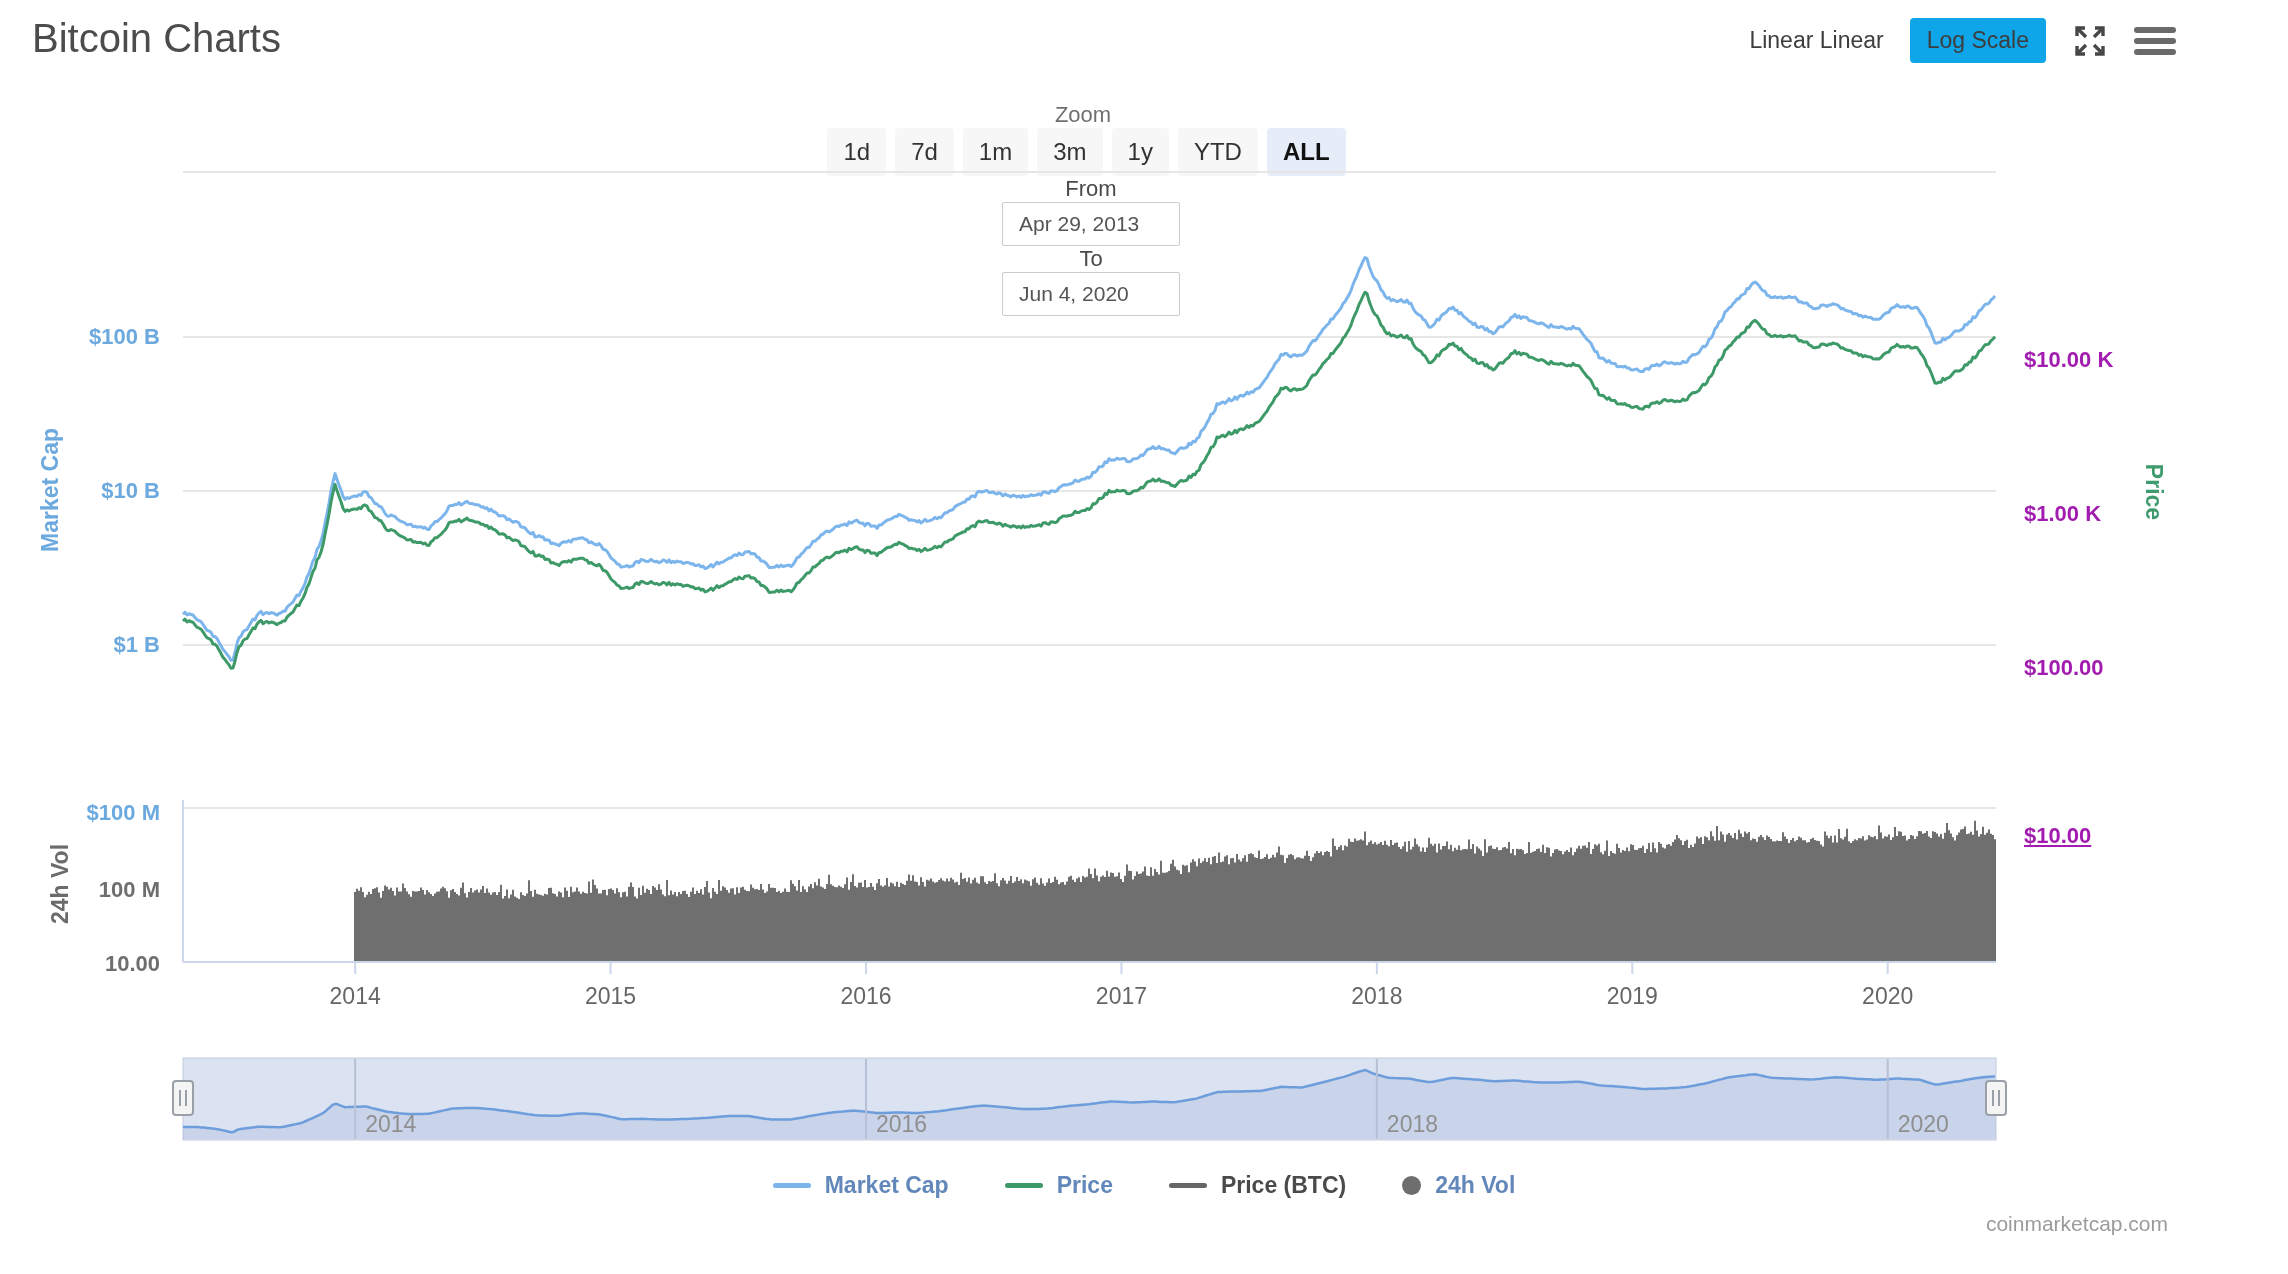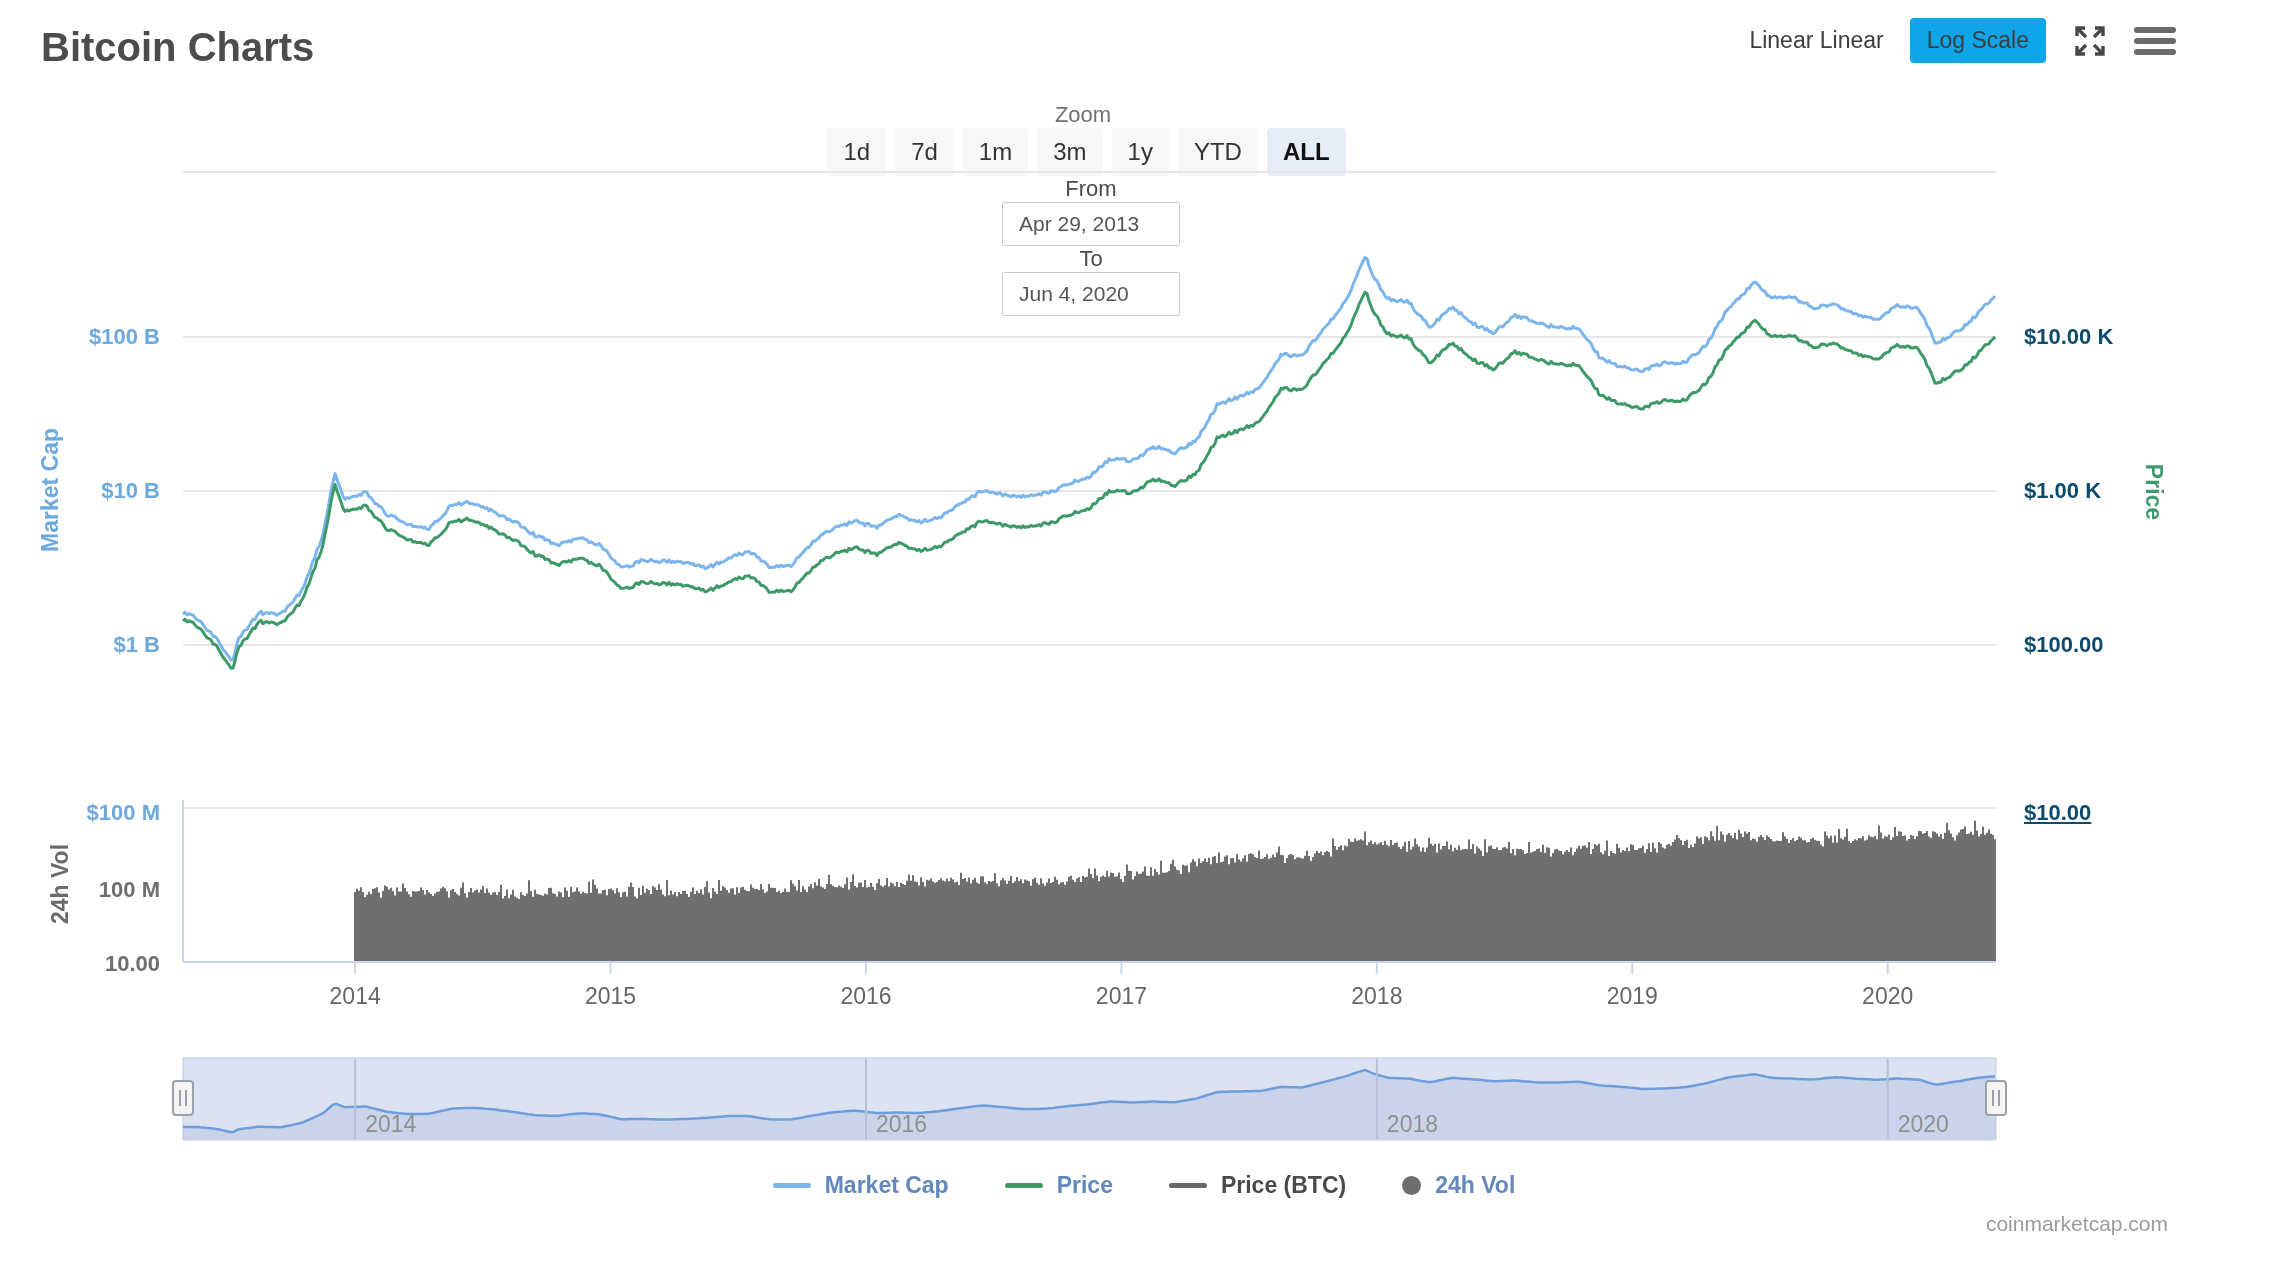--- a/index.html
+++ b/index.html
@@ -1,19 +1,19 @@
 <!DOCTYPE html>
 <html><head>
 <meta charset="utf-8">
 <style>
   html,body{margin:0;padding:0;background:#fff;}
   .page{position:relative;width:2288px;height:1274px;background:#fff;overflow:hidden;
         font-family:"Liberation Sans","DejaVu Sans",sans-serif;}
   
-  .hdr-title{position:absolute;top:8px;left:24px;font-size:40px;font-weight:700;color:#4c4c4c;margin:17px;}
+  .hdr-title{position:absolute;top:8px;left:24px;font-size:40px;font-weight:400;color:#4c4c4c;margin:8px;}
   .hdr-right{position:absolute;top:18px;right:112px;display:flex;align-items:center;gap:26px;}
   .linear-lbl{font-size:23px;color:#3d3d3d;cursor:pointer;}
   .chip{background:#0ea5e9;border-radius:4px;padding:9px 17px;font-size:23px;color:#3d3d3d;cursor:pointer;}
   .burger{display:flex;flex-direction:column;gap:5px;cursor:pointer;}
   .burger span{display:block;width:42px;height:6px;background:#6a6a6a;border-radius:3px;}
   
   .toolbar{position:absolute;top:102px;left:188px;right:294px;display:flex;align-items:center;flex-direction:column;}
   .zoom-lbl{font-size:22px;color:#707070;margin-right:16px;}
   .zbtn{padding:10px 16px;margin-right:9px;background:#f7f7f7;border-radius:4px;font-size:24px;color:#333;cursor:pointer;}
   .zbtn.active{background:#e6ecf8;font-weight:bold;color:#111;}
@@ -22,21 +22,21 @@
   .date-input{width:160px;height:42px;border:1px solid #ccc;border-radius:2px;font-size:21px;color:#555;
               padding:0 0 0 16px;background:#fff;font-family:inherit;}
   
   #cv{position:absolute;left:0;top:0;}
   #labels{position:absolute;left:0;top:0;width:2288px;height:1274px;pointer-events:none;}
   .lab{position:absolute;white-space:nowrap;}
   .a-c{transform:translate(-50%,-50%);}
   .a-r{transform:translate(-100%,-50%);}
   .a-l{transform:translate(0,-50%);}
   .tick-blue{font-size:22px;font-weight:600;color:#6ca9de;}
-  .tick-green{font-size:22px;font-weight:600;color:#0c4a6e;}
+  .tick-green{font-size:22px;font-weight:600;color:#a21caf;margin-top:23px;}
   .tick-gray{font-size:22px;font-weight:600;color:#6e6e6e;}
   .xtick{font-size:23px;color:#666;}
   .navtick{font-size:23px;color:#8f8f8f;}
   .axis-title{position:absolute;font-size:23px;font-weight:bold;white-space:nowrap;}
   .t-mc{left:50px;top:490px;color:#6ca9de;transform:translate(-50%,-50%) rotate(-90deg);}
   .t-price{left:2153px;top:492px;color:#3f9b6e;transform:translate(-50%,-50%) rotate(90deg);}
   .t-vol{left:60px;top:884px;color:#6b6b6b;transform:translate(-50%,-50%) rotate(-90deg);}
   
   .legend{position:absolute;top:1172px;left:0;right:0;display:flex;justify-content:center;align-items:center;gap:56px;}
   .leg-item{display:flex;align-items:center;gap:14px;cursor:pointer;}

